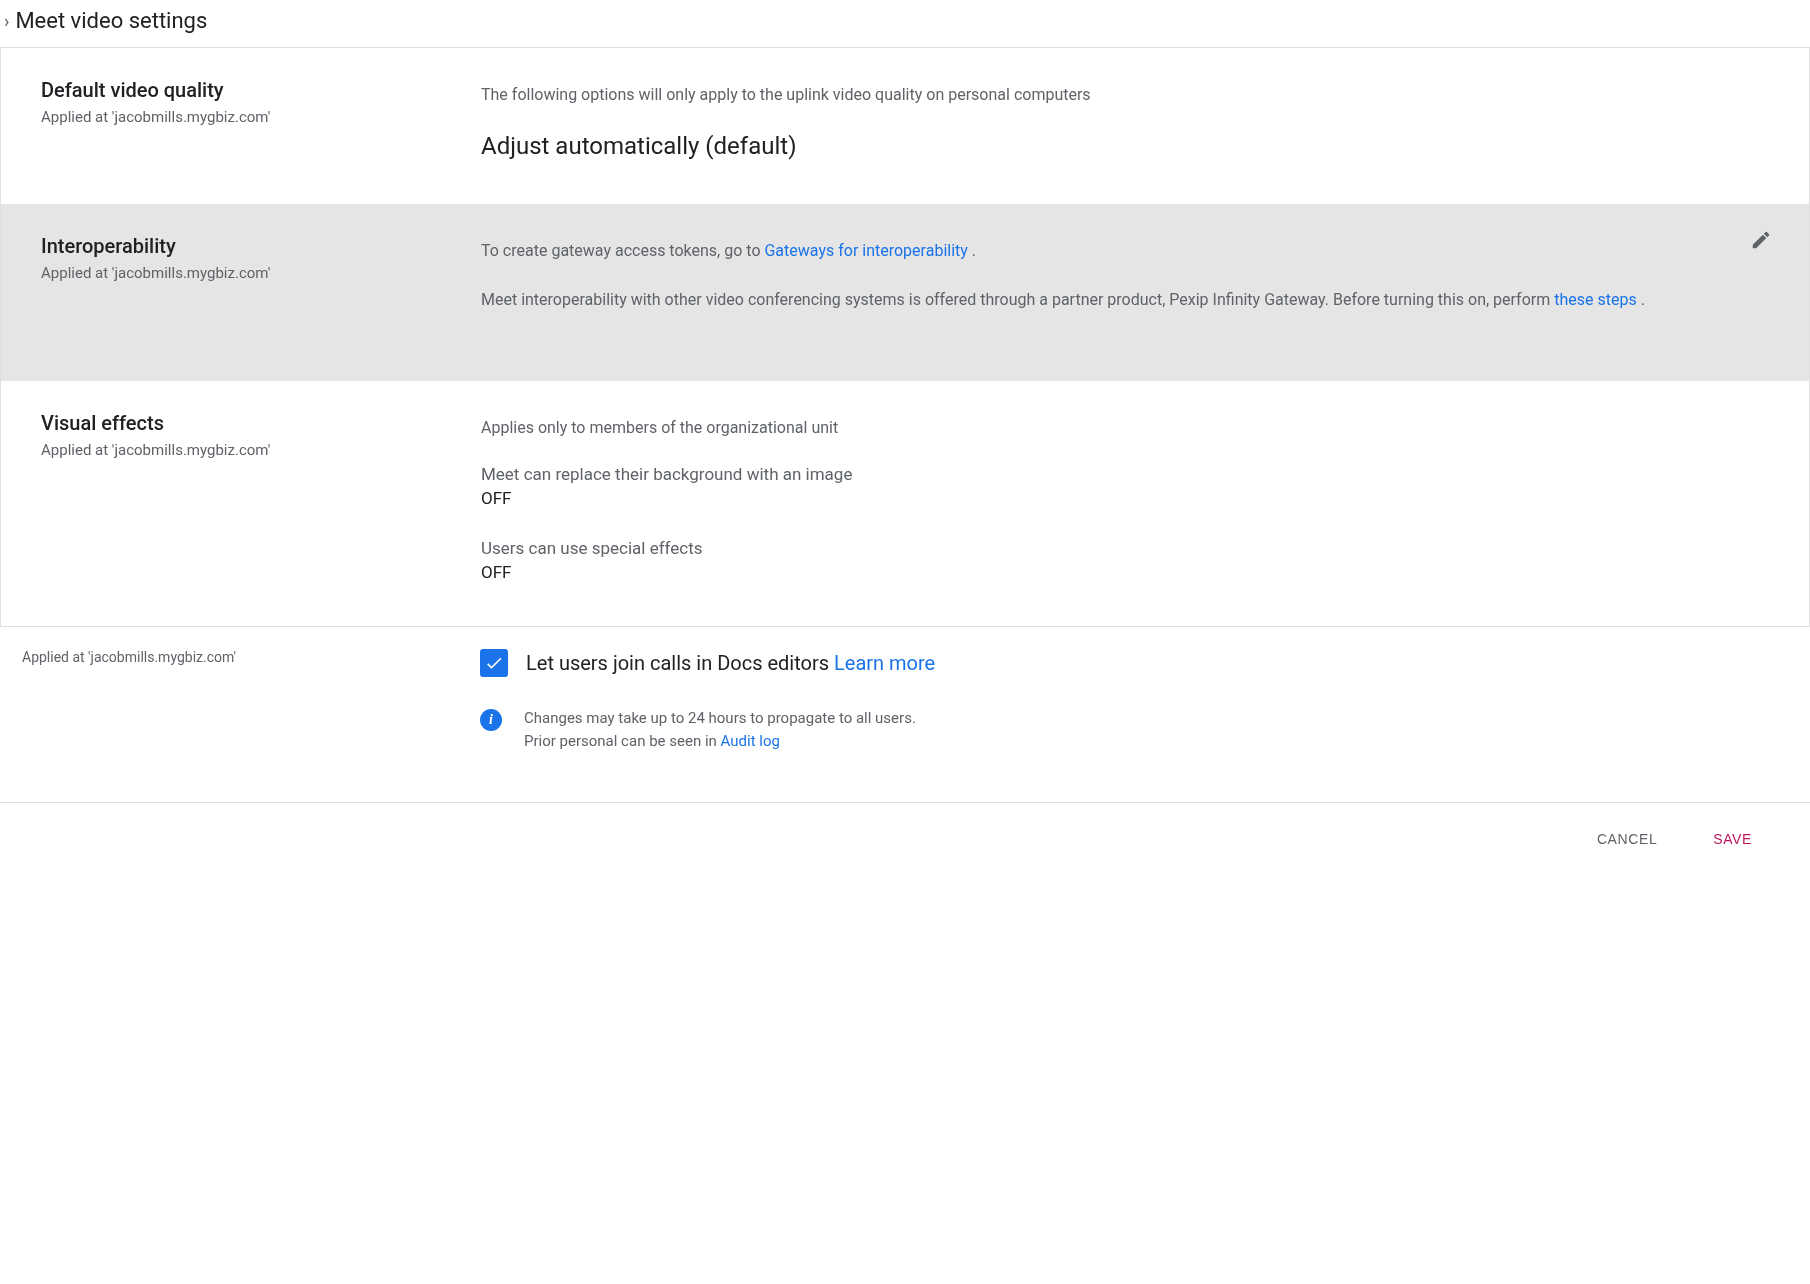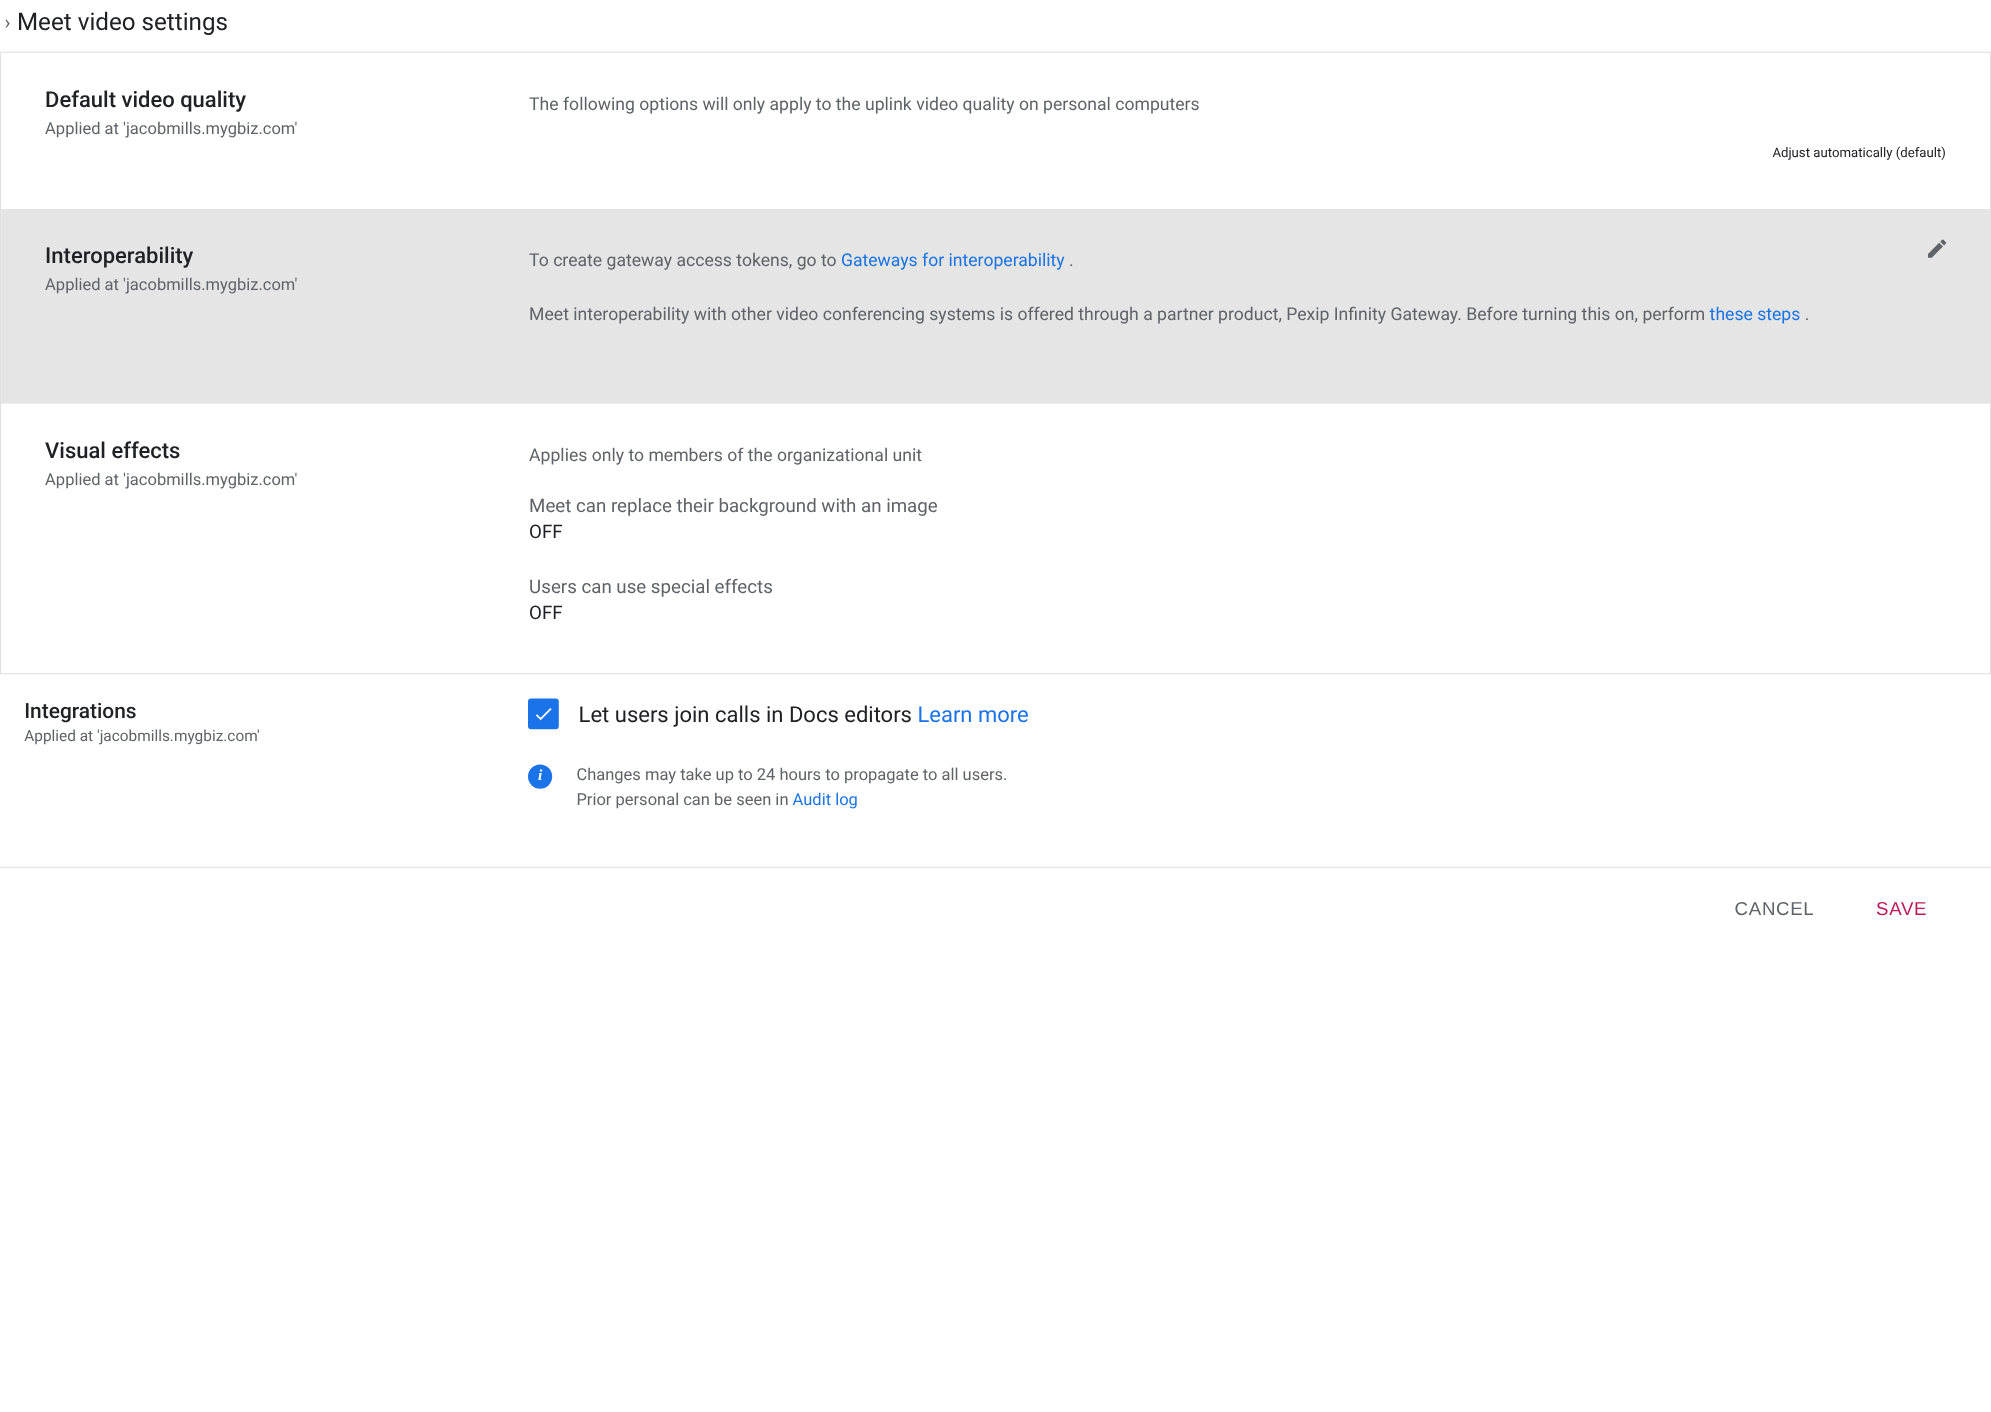--- a/index.html
+++ b/index.html
@@ -61,24 +61,23 @@
     flex: 1;
     padding-top: 4px;
   }
   .desc {
     color: #5f6368;
     font-size: 16px;
     line-height: 1.6;
     margin-bottom: 24px;
   }
   .setting-text {
-    font-size: 12px;
+    font-size: 24px;
     color: #202124;
     margin-bottom: 0;
-    text-align: right;
   }
   .setting-block {
     margin-bottom: 30px;
   }
   .setting-block:last-child { margin-bottom: 0; }
   .setting-label {
     font-size: 17px;
     color: #5f6368;
     margin-bottom: 4px;
   }
@@ -178,21 +177,21 @@
     height: 1px;
     background: #e0e0e0;
     margin-top: 50px;
   }
   .footer {
     display: flex;
     justify-content: flex-end;
     padding: 20px 40px 10px 0;
   }
   .btn {
-    font-size: 17px;
+    font-size: 14px;
     font-weight: 500;
     letter-spacing: 0.6px;
     padding: 8px 18px;
     background: none;
     border: none;
     cursor: pointer;
   }
   .btn-cancel { color: #5f6368; }
   .btn-save { color: #be185d; margin-left: 20px; cursor: default; }
 </style>
@@ -252,21 +251,20 @@
         <div class="setting-label">Users can use special effects</div>
         <div class="setting-value">OFF</div>
       </div>
     </div>
   </div>
 
 </div>
 
 <div class="integrations">
   <div class="ileft">
-    <div class="name">Integrations</div>
     <div class="applied">Applied at 'jacobmills.mygbiz.com'</div>
   </div>
   <div class="iright">
     <div class="chk-row">
       <div class="chk">
         <svg viewBox="0 0 24 24">
             <path d="M9 16.17l-3.88-3.88L3.7 13.7 9 19l12-12-1.41-1.41z"></path>
           </svg>
       </div>
       <div class="chk-label">

